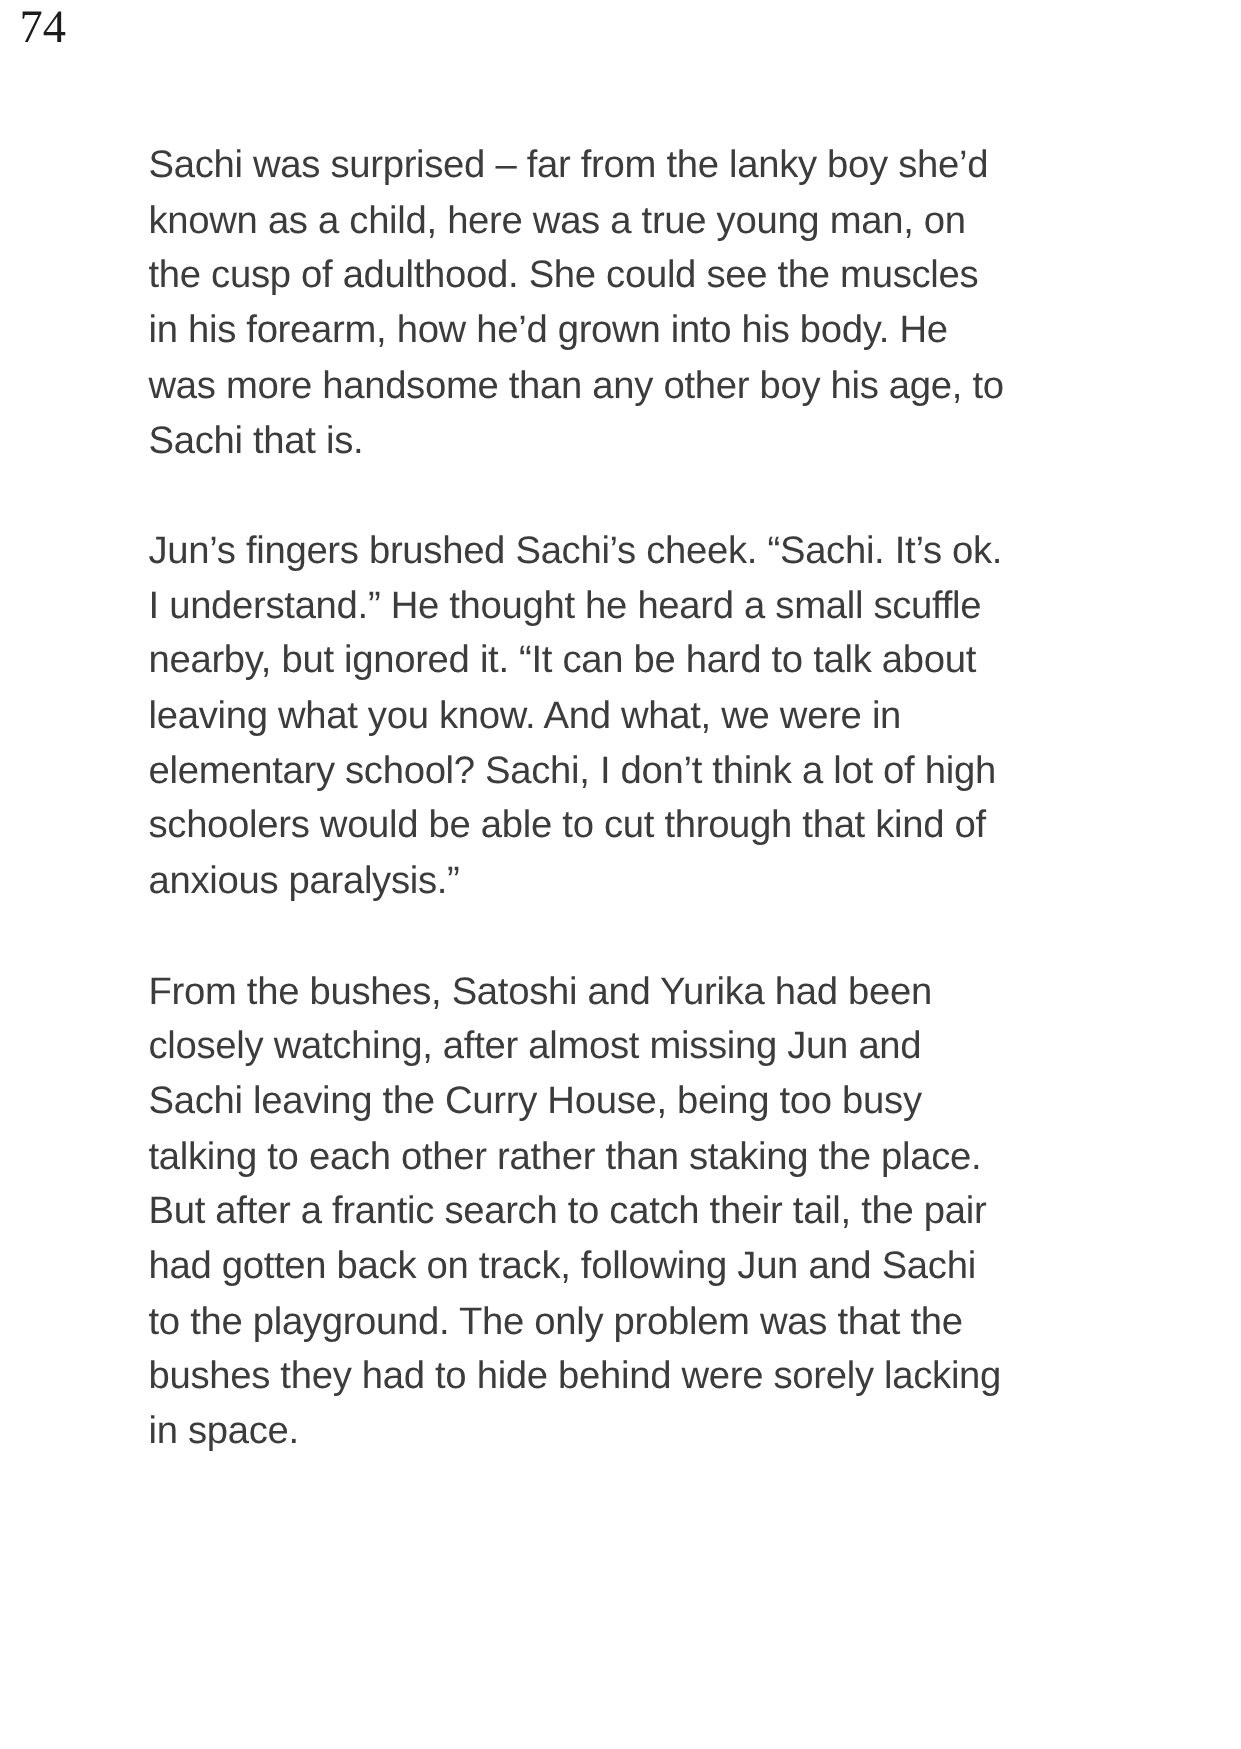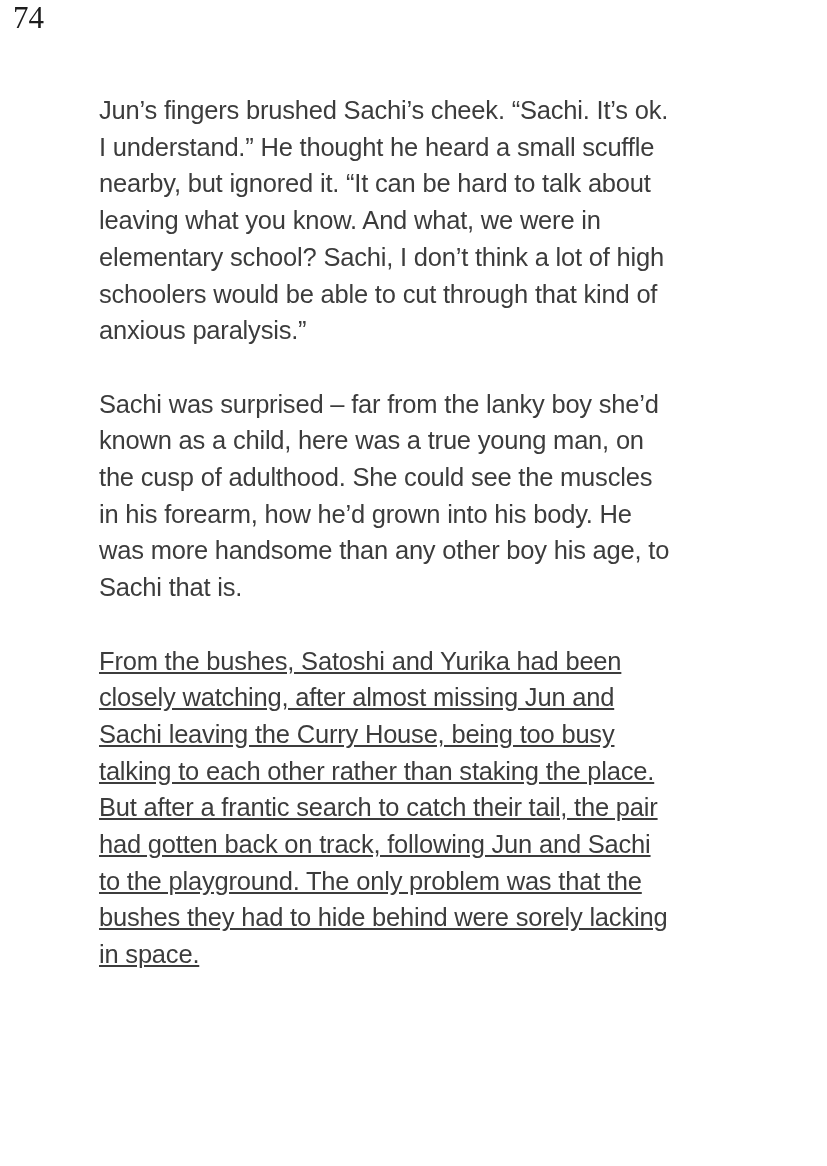--- a/index.html
+++ b/index.html
@@ -34,43 +34,42 @@
     margin: 0 0 36.7px 0;
     font-size: 25.5px;
     line-height: 36.7px;
     font-weight: 400;
     color: #3c3c3c;
     white-space: pre-line;
     letter-spacing: -0.2px;
   }
   .para:last-child {
     margin-bottom: 0;
-    text-decoration: underline;
   }
 </style>
 </head>
 <body>
 
 <div class="page">
   <div class="page-number">74</div>
 
   <div class="body-text">
+    <p class="para">Sachi was surprised – far from the lanky boy she’d
+known as a child, here was a true young man, on
+the cusp of adulthood. She could see the muscles
+in his forearm, how he’d grown into his body. He
+was more handsome than any other boy his age, to
+Sachi that is.</p>
     <p class="para">Jun’s fingers brushed Sachi’s cheek. “Sachi. It’s ok.
 I understand.” He thought he heard a small scuffle
 nearby, but ignored it. “It can be hard to talk about
 leaving what you know. And what, we were in
 elementary school? Sachi, I don’t think a lot of high
 schoolers would be able to cut through that kind of
 anxious paralysis.”</p>
-    <p class="para">Sachi was surprised – far from the lanky boy she’d
-known as a child, here was a true young man, on
-the cusp of adulthood. She could see the muscles
-in his forearm, how he’d grown into his body. He
-was more handsome than any other boy his age, to
-Sachi that is.</p>
     <p class="para">From the bushes, Satoshi and Yurika had been
 closely watching, after almost missing Jun and
 Sachi leaving the Curry House, being too busy
 talking to each other rather than staking the place.
 But after a frantic search to catch their tail, the pair
 had gotten back on track, following Jun and Sachi
 to the playground. The only problem was that the
 bushes they had to hide behind were sorely lacking
 in space.</p>
   </div>

